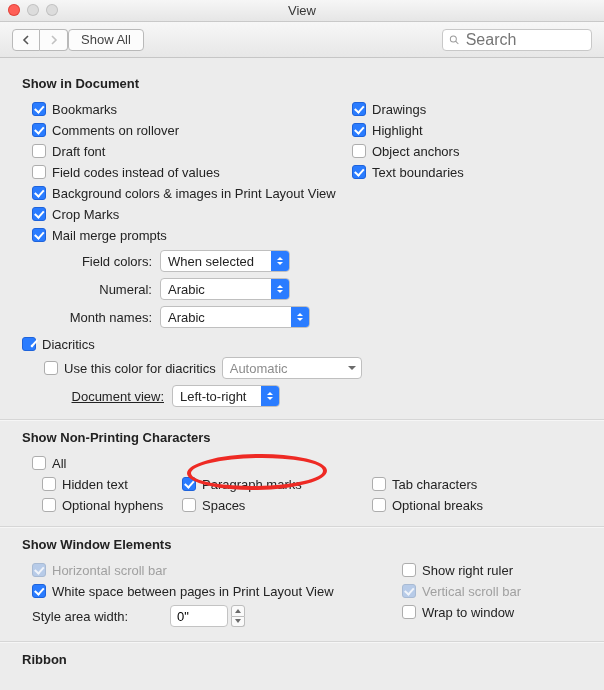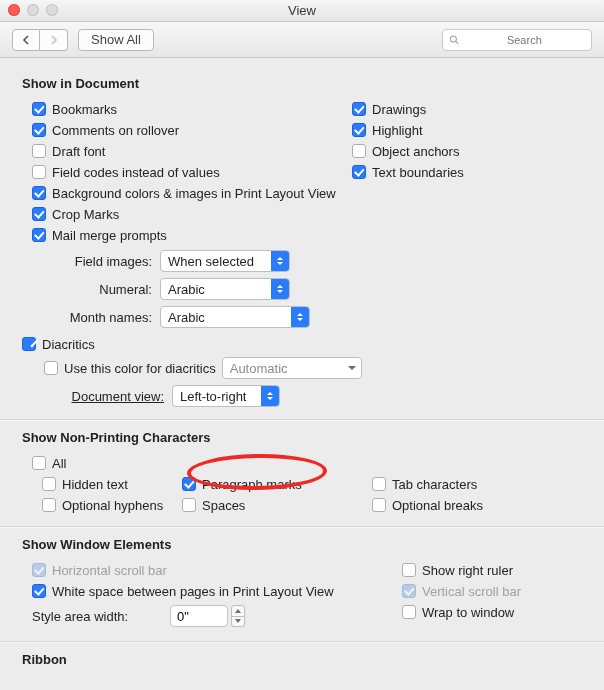--- a/index.html
+++ b/index.html
@@ -26,21 +26,21 @@
     position: absolute; left: 8px; top: 4px; display: flex; gap: 7px;
   }
   .tl { width: 12px; height: 12px; border-radius: 50%; box-shadow: inset 0 0 0 1px rgba(0,0,0,.12); }
   .tl.red { background:#ff5f57; box-shadow: inset 0 0 0 1px rgba(180,30,20,.4);}
   .tl.grey { background:#dcdcdc; }
   .title { margin: 0 auto; font-size: 13px; color:#373737;}
   .toolbar {
     height: 36px;
     background: linear-gradient(#f7f7f7,#e7e7e7);
     border-bottom: 1px solid #c6c6c6;
-    display: flex; align-items: center; padding: 0 12px; gap: 10px;
+    display: flex; align-items: center; padding: 0 12px; 
   }
   .navbtns { display:flex; }
   .segbtn {
     width: 28px; height: 22px;
     background:#fcfcfc; border:1px solid #b9b9b9;
     display:flex; align-items:center; justify-content:center;
   }
   .segbtn.left{ border-radius:4px 0 0 4px; }
   .segbtn.right{ border-radius:0 4px 4px 0; border-left:none;}
   .segbtn svg { width:10px; height:10px; }
@@ -49,23 +49,22 @@
     height:22px; padding:0 12px; border:1px solid #b9b9b9; background:#fcfcfc;
     border-radius:4px; font-size:13px; color:#444;
   }
   .spacer { flex:1; }
   .searchbox {
     width:150px; height:22px; border:1px solid #c8c8c8; border-radius:4px;
     background:#fff; display:flex; align-items:center; padding:0 6px; gap:4px;
     color:#8a8a8a;
   }
   .searchbox input {
-    border:none; outline:none; width:100%; font-size:11px; background:transparent;
+    border:none; outline:none; width:100%; font-size:16px; background:transparent;
     color:#444;
-    text-align:center;
   }
   .content { padding: 18px 22px 10px 22px; }
   .section-title { font-weight:600; font-size:13px; margin-bottom:8px; color:#222;}
   .section { margin-bottom: 10px;}
   .divider { height:1px; background:#d6d6d6; margin: 8px -22px 10px -22px; box-shadow:0 1px 0 #f6f6f6;}
   .cols { display:flex; }
   .col1 { width: 330px; padding-left:10px;}
   .col2 { flex:1; }
   .indent1 { padding-left:10px;text-align:right;}
   .indent2 { padding-left:22px;}
@@ -211,21 +210,21 @@
             <span class="lbl">Object anchors</span>
           </div>
         <div class="row">
             <span class="cb checked"></span>
             <span class="lbl">Text boundaries</span>
           </div>
       </div>
     </div>
 
     <div class="formrow">
-      <div class="formlabel">Field images:</div>
+      <div class="formlabel">Field colors:</div>
       <div class="select" style="width:130px">
           <span>When selected</span>
           <span class="endcap"></span>
         </div>
     </div>
     <div class="formrow">
       <div class="formlabel">Numeral:</div>
       <div class="select" style="width:130px">
           <span>Arabic</span>
           <span class="endcap"></span>

